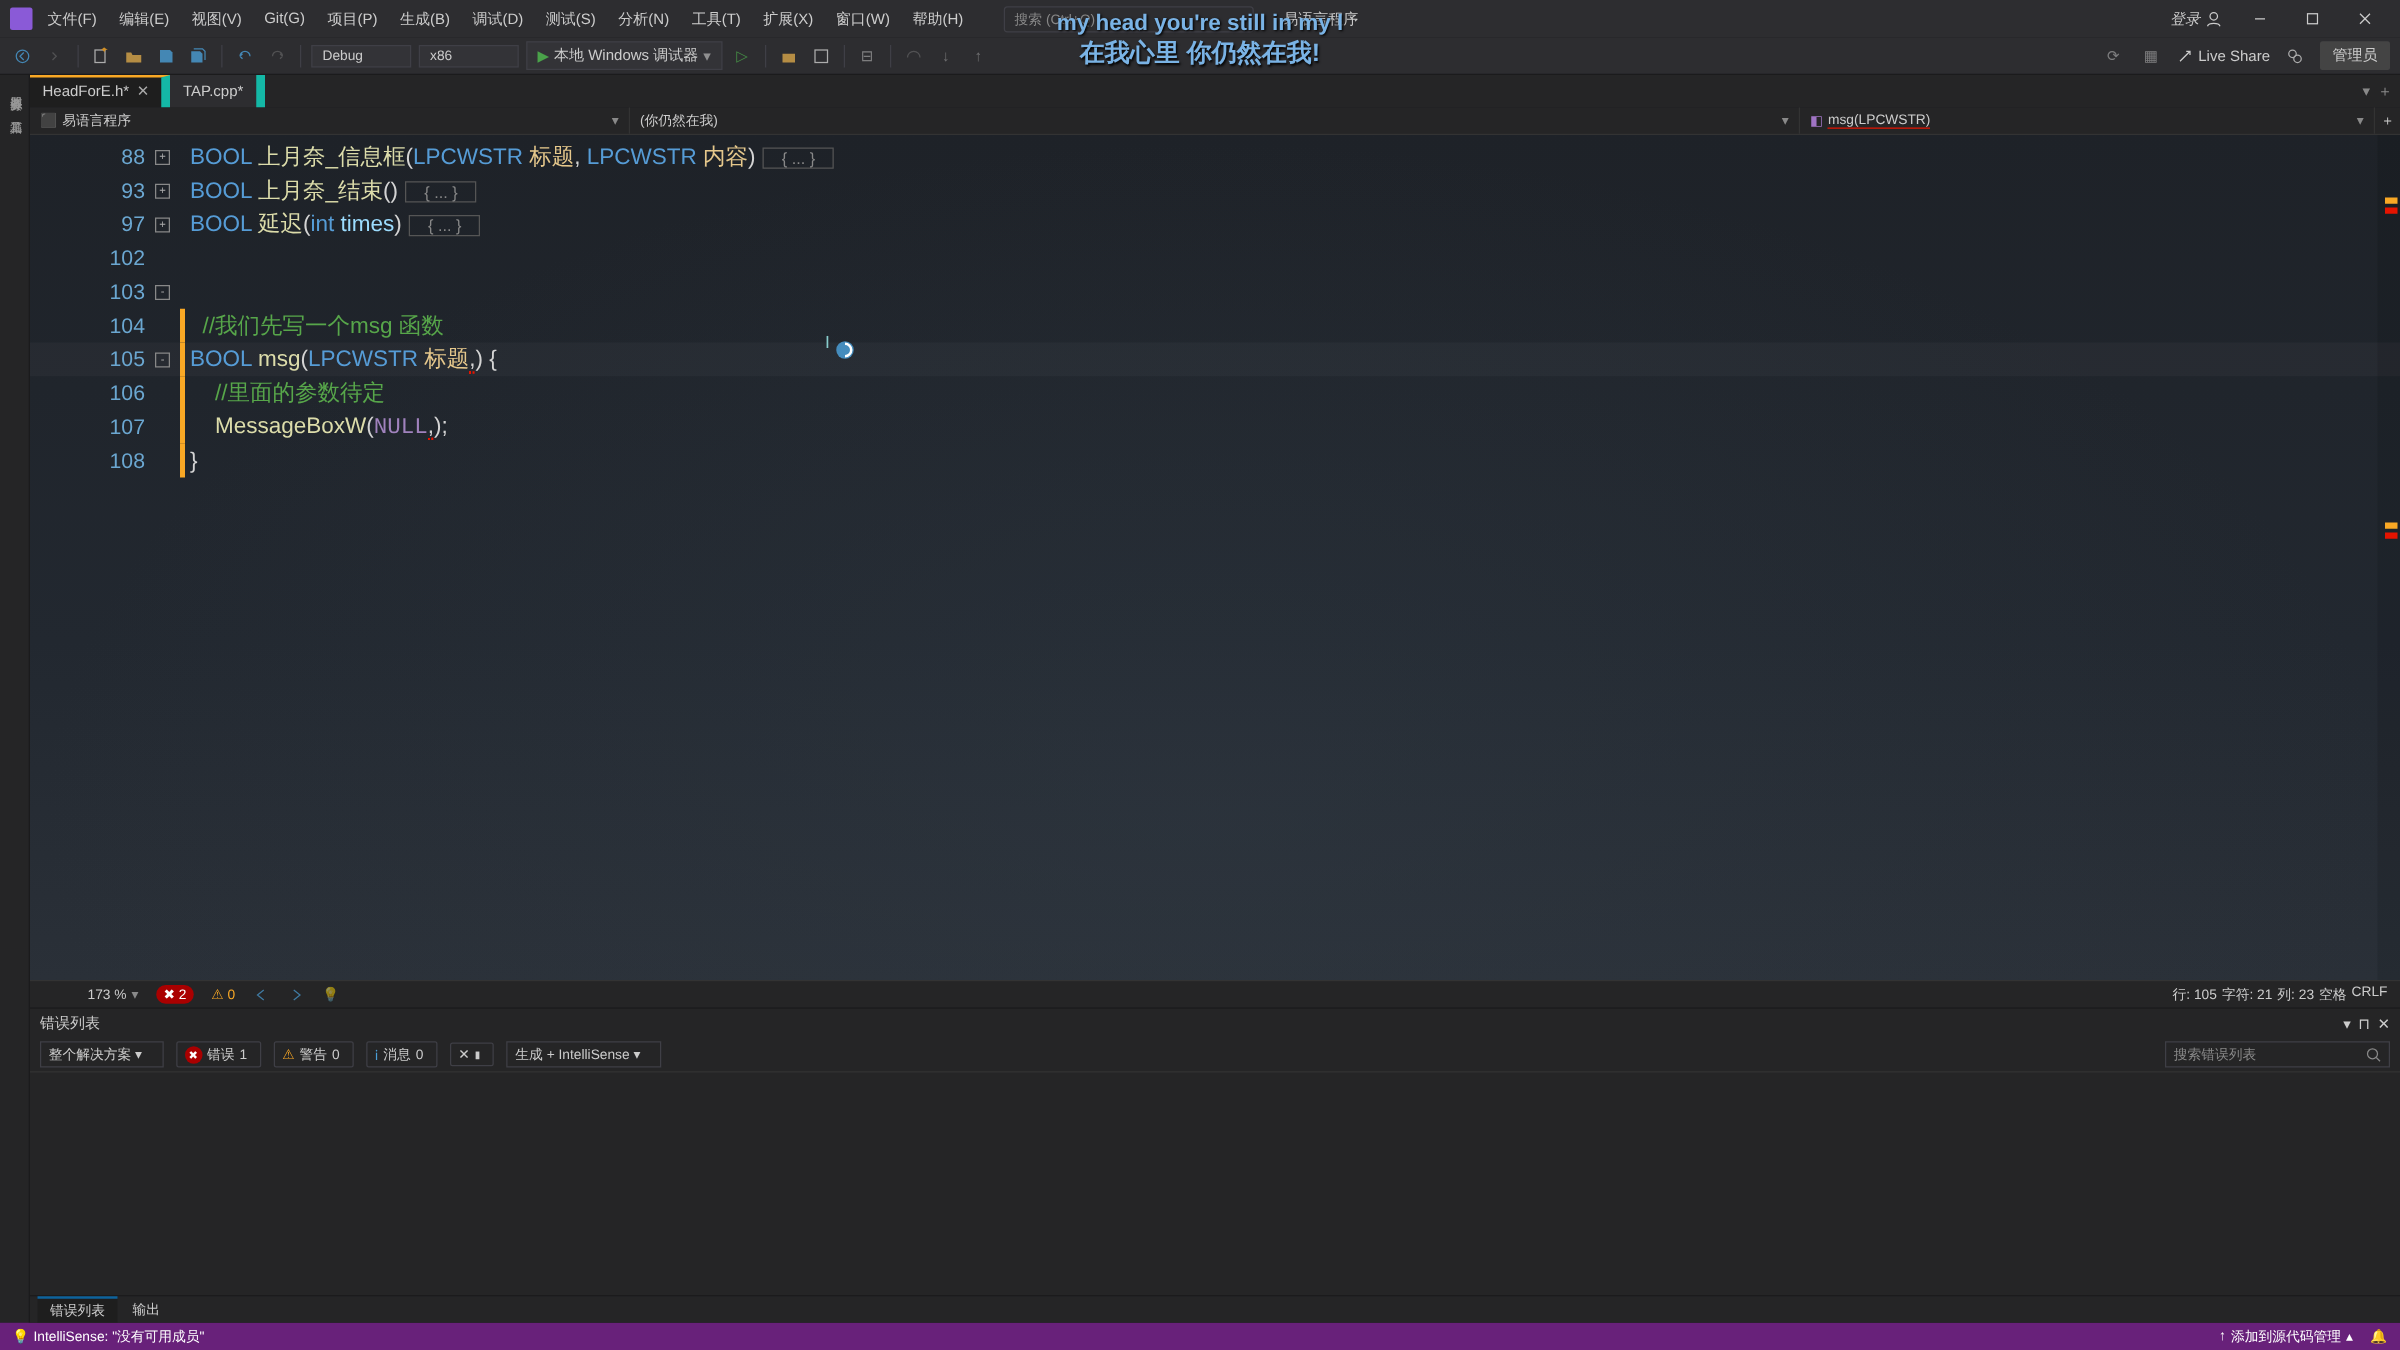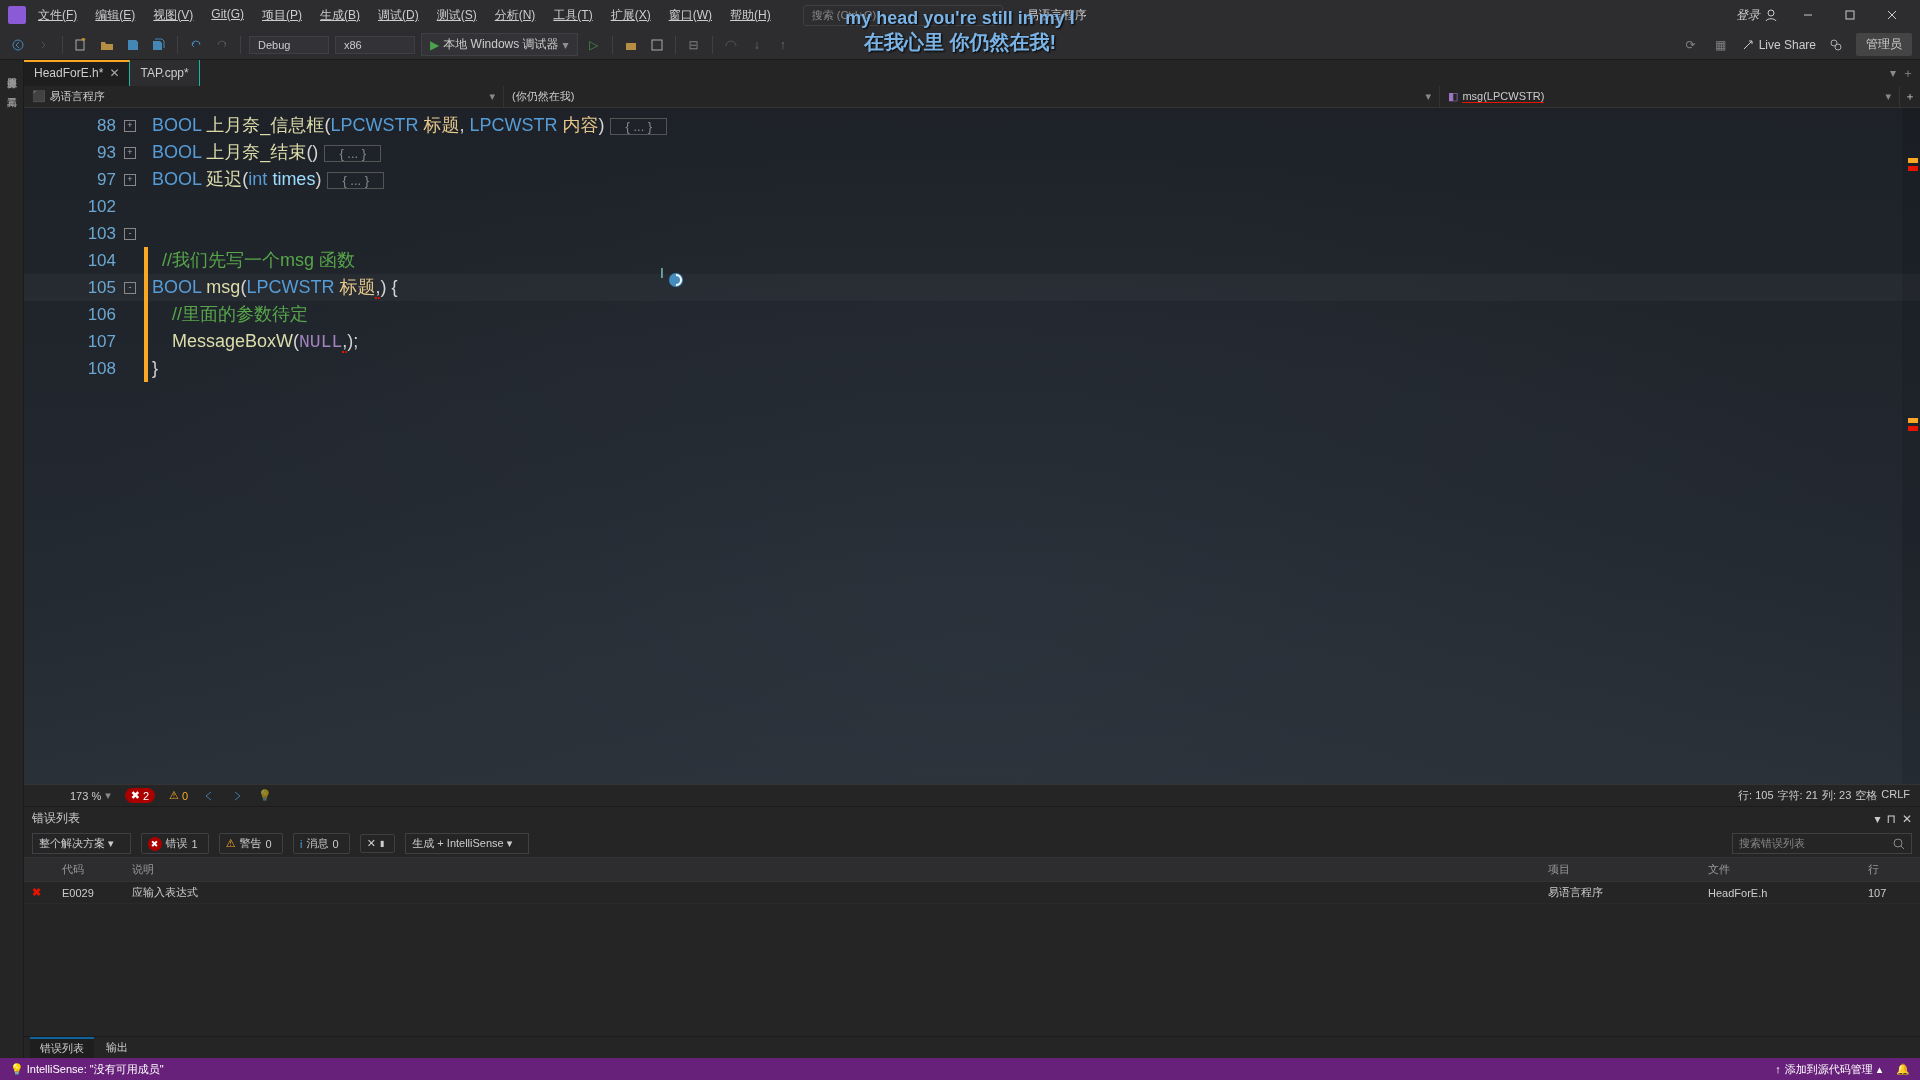--- a/index.html
+++ b/index.html
@@ -1,21 +1,21 @@
 <!DOCTYPE html>
 <html><head>
 <meta charset="utf-8">
 <style>
 * { margin: 0; padding: 0; box-sizing: border-box; font-family: "Segoe UI", "Microsoft YaHei", sans-serif; }
 body { background: #1e1e1e; color: #ccc; font-size: 12px; width: 1920px; height: 1080px; overflow: hidden; position: relative; }
 
 
 .titlebar { height: 30px; background: #2d2d30; display: flex; align-items: center; padding: 0 8px; gap: 4px; }
 .titlebar .vs-logo { width: 18px; height: 18px; background: #8a5ad7; display: inline-block; border-radius: 2px; }
-.titlebar .menus { display: flex; gap: 2px; text-decoration: underline; }
+.titlebar .menus { display: flex; gap: 2px; }
 .titlebar .menu-item { padding: 4px 8px; cursor: pointer; font-size: 12px; }
 .titlebar .search-box { margin-left: 20px; font-size: 11px; color: #888; padding: 2px 8px; border: 1px solid #3f3f46; border-radius: 3px; width: 200px; }
 .titlebar .project-name { margin-left: 20px; color: #ccc; }
 .titlebar .right { margin-left: auto; display: flex; align-items: center; gap: 10px; }
 .titlebar .window-controls { display: flex; gap: 2px; }
 .titlebar .window-btn { width: 40px; height: 24px; display: flex; align-items: center; justify-content: center; cursor: pointer; }
 
 
 .lyrics-overlay { position: absolute; top: 8px; left: 50%; transform: translateX(-50%); text-align: center; z-index: 1000; pointer-events: none; }
 .lyrics-en { color: #7ab3e5; font-size: 18px; font-weight: bold; text-shadow: 1px 1px 2px #000; }
@@ -34,21 +34,21 @@
 
 
 .main { display: flex; height: calc(100% - 30px - 30px - 22px); }
 .left-rail { width: 24px; background: #252526; display: flex; flex-direction: column; align-items: center; padding-top: 4px; gap: 8px; border-right: 1px solid #1b1b1c; }
 .left-rail .rail-tab { writing-mode: vertical-rl; font-size: 10px; color: #999; padding: 6px 2px; cursor: pointer; }
 
 .editor-col { flex: 1; display: flex; flex-direction: column; background: #1e1e1e; position: relative; }
 
 
 .file-tabs { height: 26px; background: #252526; display: flex; align-items: stretch; }
-.file-tab { padding: 4px 10px; display: flex; align-items: center; gap: 6px; background: #2d2d30; border-right: 1px solid #14b8a6; cursor: pointer; font-size: 12px; }
+.file-tab { padding: 4px 10px; display: flex; align-items: center; gap: 6px; background: #2d2d30; border-right: 7px solid #14b8a6; cursor: pointer; font-size: 12px; }
 .file-tab.active { background: #1e1e1e; border-top: 2px solid #f9a825; padding-top: 2px; }
 .file-tab .close { font-size: 12px; color: #aaa; }
 .file-tabs .pin-area { margin-left: auto; display: flex; align-items: center; gap: 6px; padding-right: 6px; }
 
 
 .navbar { height: 22px; background: #252526; border-bottom: 1px solid #333; display: flex; align-items: center; font-size: 11px; }
 .navbar .crumb { padding: 0 8px; display: flex; align-items: center; gap: 4px; border-right: 1px solid #333; height: 100%; }
 .navbar .crumb.wide { flex: 1; justify-content: center; }
 .navbar .crumb.right { min-width: 460px; }
 .navbar .add-btn { width: 20px; text-align: center; }
@@ -458,44 +458,20 @@
         <div class="pill">✕<sub style="font-size:8px">▮</sub></div>
         <div class="scope"><span>生成 + IntelliSense</span> ▾</div>
         <div class="search">
           <span>搜索错误列表</span>
           <svg width="12" height="12">
               <circle cx="5" cy="5" r="4" fill="none" stroke="#888"></circle>
               <line x1="8" y1="8" x2="11" y2="11" stroke="#888"></line>
             </svg>
         </div>
       </div>
-      <div class="ep-table">
-        <table>
-          <thead>
-              <tr>
-            <th style="width:30px;"></th>
-            <th style="width:70px;">代码</th>
-            <th>说明</th>
-            <th style="width:160px;">项目</th>
-            <th style="width:160px;">文件</th>
-            <th style="width:60px;">行</th>
-          </tr>
-            </thead>
-          <tbody id="error-rows">
-              <tr>
-                <td class="row-icon">✖</td>
-                <td>E0029</td>
-                <td>应输入表达式</td>
-                <td>易语言程序</td>
-                <td>HeadForE.h</td>
-                <td>107</td>
-              </tr>
-            </tbody>
-        </table>
-      </div>
     </div>
 
     <div class="bottom-tabs" id="bottom-tabs">
         <div class="btab active">错误列表</div>
         <div class="btab">输出</div>
       </div>
   </div>
 </div>
 
 <div class="statusbar">

